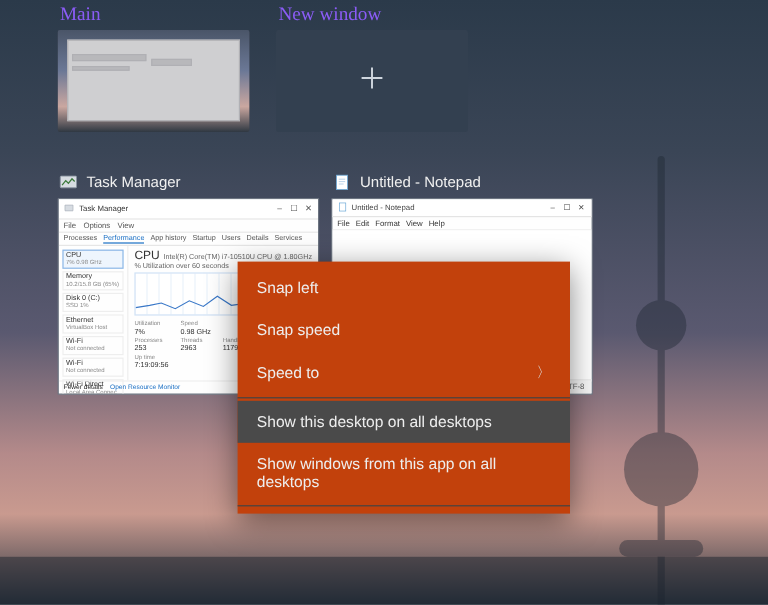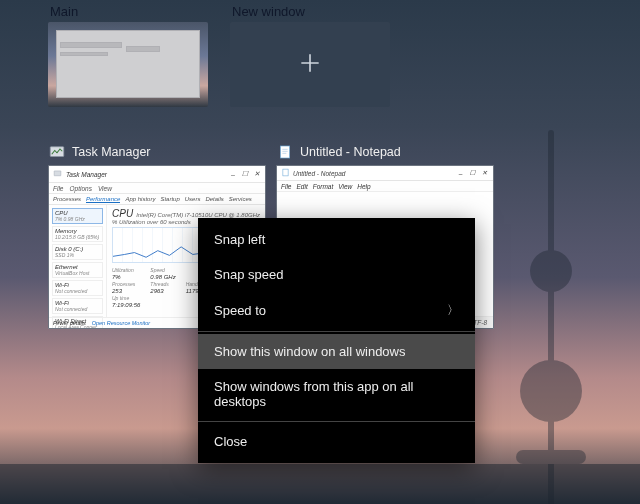--- a/index.html
+++ b/index.html
@@ -16,35 +16,35 @@
   }
   .tower .pole { position:absolute; left:58px; top:0; width:6px; height:380px; background:#1c2530; border-radius:3px;}
   .tower .ball1 { position:absolute; left:40px; top:120px; width:42px; height:42px; background:#1c2530; border-radius:50%; }
   .tower .ball2 { position:absolute; left:30px; top:230px; width:62px; height:62px; background:#1c2530; border-radius:50%; }
   .tower .disc  { position:absolute; left:26px; top:320px; width:70px; height:14px; background:#1c2530; border-radius:7px; }
   .city { position:absolute; bottom:0; left:0; width:640px; height:40px; background:#1a222c; opacity:.5; }
 
   
   .desktops { position:absolute; top:4px; left:48px; display:flex; gap:22px; }
   .desk { display:flex; flex-direction:column; width:160px; }
-  .desk-label { font-size:13px; color:#0f172a; margin-bottom:3px; padding-left:2px; }
+  .desk-label { font-size:16px; color:#8b5cf6; margin-bottom:3px; padding-left:2px;font-family:Liberation Serif, serif; }
   .desk-thumb { width:160px; height:85px; border-radius:2px; background:#3a4150; position:relative; overflow:hidden; }
   .desk.active .desk-thumb { outline:2px solid #4aa3ff; outline-offset:0; }
   .sky { position:absolute; inset:0; background:linear-gradient(180deg,#4a5568 0%,#6b7896 40%,#caa7a0 75%,#2f3842 100%); }
   .mini-win { position:absolute; background:#f4f4f6; border:1px solid #cfcfd4; }
   .mini-win.dim { filter:brightness(.85); }
   .plus-tile { background:#334050; display:flex; align-items:center; justify-content:center; }
   .plus-tile svg { width:26px; height:26px; }
 
   
   .tv-win { position:absolute; }
   .tv-header { display:flex; align-items:center; gap:6px; margin-bottom:4px; }
   .tv-icon { width:18px; height:18px; display:flex; align-items:center; justify-content:center; }
   .tv-title { font-size:12.5px; color:#f0f0f0; }
-  .tv-body { width:218px; height:164px; background:#fefefe; border:1px solid #6c7480; border-radius:1px; color:#222; font-size:7px; position:relative; overflow:hidden;font-style:italic; }
+  .tv-body { width:218px; height:164px; background:#fefefe; border:1px solid #6c7480; border-radius:1px; color:#222; font-size:7px; position:relative; overflow:hidden; }
 
   
   .tm-top { height:17px; background:#fff; border-bottom:1px solid #e6e6e6; display:flex; align-items:center; padding:0 4px; gap:4px; }
   .tm-top .spacer { flex:1; }
   .tm-top .wbtn { width:8px; text-align:center; color:#555; }
   .tm-menu { height:11px; border-bottom:1px solid #e8e8e8; display:flex; gap:6px; padding:0 4px; align-items:center; color:#555; font-size:6.5px;}
   .tm-tabs { height:11px; border-bottom:1px solid #e6e6e6; display:flex; gap:5px; padding:0 4px; align-items:center; color:#555; font-size:6px;}
   .tm-tabs .sel { color:#1a6fc4; border-bottom:1px solid #1a6fc4; }
   .tm-body { display:flex; height:112px; }
   .tm-side { width:58px; border-right:1px solid #eee; padding:3px; display:flex; flex-direction:column; gap:2px; }
@@ -65,21 +65,21 @@
 
   
   .np-top { height:15px; background:#fff; border-bottom:1px solid #e4e4e4; display:flex; align-items:center; padding:0 4px; gap:3px; font-size:6.5px; color:#444; }
   .np-top .spacer { flex:1; }
   .np-menu { height:11px; display:flex; gap:5px; padding:0 4px; align-items:center; font-size:6.5px; color:#333; border-bottom:1px solid #eee;}
   .np-body { height:126px; background:#fff; }
   .np-status { position:absolute; bottom:0; left:0; right:0; height:12px; border-top:1px solid #eee; background:#f7f7f7; display:flex; justify-content:flex-end; align-items:center; padding:0 6px; font-size:6.5px; color:#555; gap:14px; }
 
   
   .ctx {
-    position:absolute; left:198px; top:218px; width:277px; background:#000000; color:#eee;
+    position:absolute; left:198px; top:218px; width:277px; background:#c2410c; color:#eee;
     box-shadow:0 6px 24px rgba(0,0,0,.5); padding:4px 0; font-size:13px;
   }
   .ctx-item { padding:10px 16px; display:flex; align-items:center; justify-content:space-between; cursor:default; }
   .ctx-item.hover { background:#4a4a4a; }
   .ctx-item .chev { font-size:12px; color:#ddd; }
   .ctx-sep { height:1px; background:#444; margin:2px 0; }
 </style>
 </head>
 <body>
 
@@ -280,22 +280,19 @@
   </div>
   <div class="ctx-item">
     <span>Snap speed</span>
   </div>
   <div class="ctx-item">
     <span>Speed to</span>
     <span class="chev">〉</span>
   </div>
   <div class="ctx-sep"></div>
   <div class="ctx-item hover">
-    <span>Show this window on all windows</span>
+    <span>Show this desktop on all desktops</span>
   </div>
   <div class="ctx-item">
     <span>Show windows from this app on all desktops</span>
   </div>
   <div class="ctx-sep"></div>
-  <div class="ctx-item">
-    <span>Close</span>
-  </div>
 </div>
 
 </body></html>

